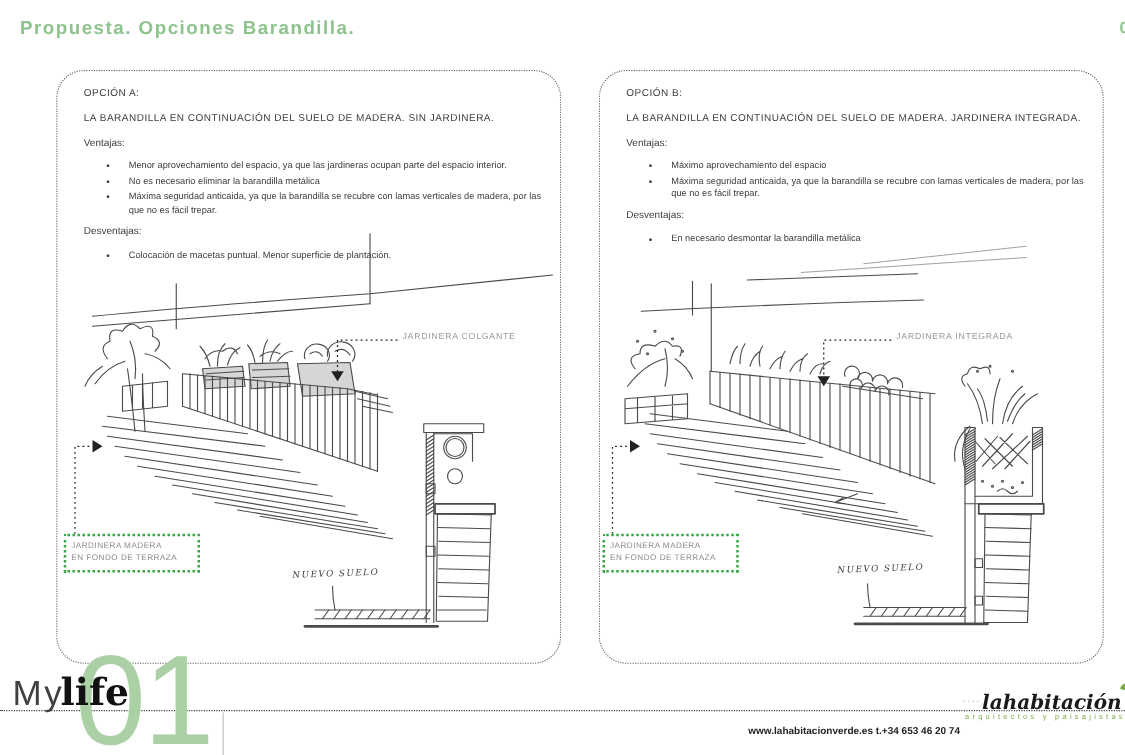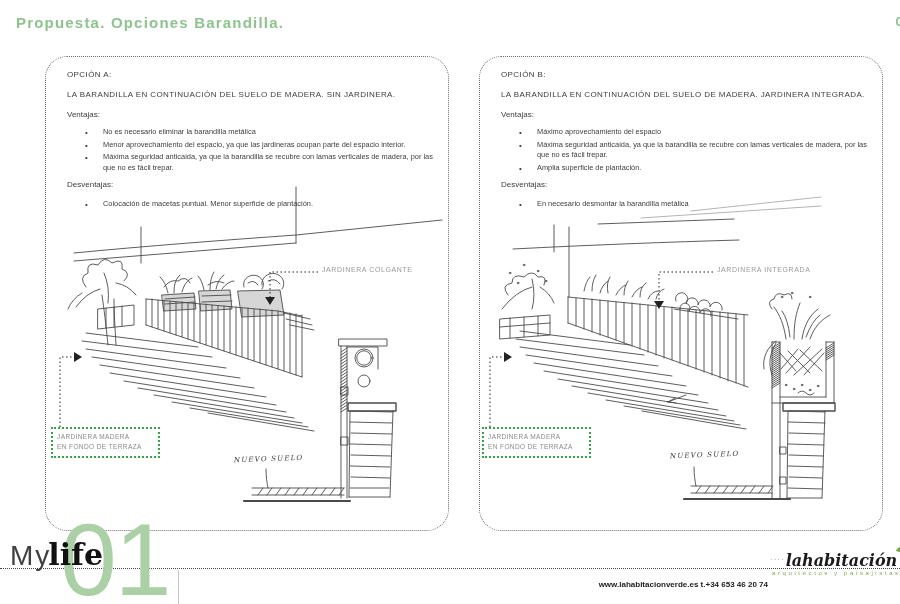--- a/index.html
+++ b/index.html
@@ -68,22 +68,22 @@
 
   <div class="page-title">Propuesta. Opciones Barandilla.</div>
   <div class="page-number">03</div>
 
   <div class="panel a">
     <div class="panel-text">
       <p class="opt-label">OPCIÓN A:</p>
       <p class="desc">LA BARANDILLA EN CONTINUACIÓN DEL SUELO DE MADERA. SIN JARDINERA.</p>
       <p class="adv-label">Ventajas:</p>
       <ul class="blist">
+        <li>Menor aprovechamiento del espacio, ya que las jardineras ocupan parte del espacio interior.</li>
         <li>No es necesario eliminar la barandilla metálica</li>
-        <li>Menor aprovechamiento del espacio, ya que las jardineras ocupan parte del espacio interior.</li>
         <li>Máxima seguridad anticaida, ya que la barandilla se recubre con lamas verticales de madera, por las que no es fácil trepar.</li>
       </ul>
       <p class="dis-label">Desventajas:</p>
       <ul class="blist">
         <li>Colocación de macetas puntual. Menor superficie de plantación.</li>
       </ul>
     </div>
 
     <svg class="sketch" viewBox="0 0 402 473">
       <g class="ink">
@@ -150,21 +150,20 @@
   </div>
 
   <div class="panel b">
     <div class="panel-text">
       <p class="opt-label">OPCIÓN B:</p>
       <p class="desc">LA BARANDILLA EN CONTINUACIÓN DEL SUELO DE MADERA. JARDINERA INTEGRADA.</p>
       <p class="adv-label">Ventajas:</p>
       <ul class="blist">
         <li>Máximo aprovechamiento del espacio</li>
         <li>Máxima seguridad anticaida, ya que la barandilla se recubre con lamas verticales de madera, por las que no es fácil trepar.</li>
-        <li>Amplia superficie de plantación.</li>
       </ul>
       <p class="dis-label">Desventajas:</p>
       <ul class="blist">
         <li>En necesario desmontar la barandilla metálica</li>
       </ul>
     </div>
 
     <svg class="sketch" viewBox="0 0 402 473">
       <g class="ink">
 

